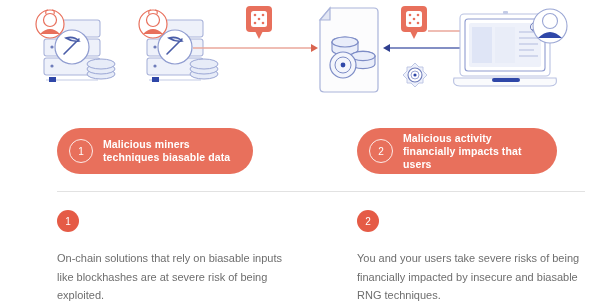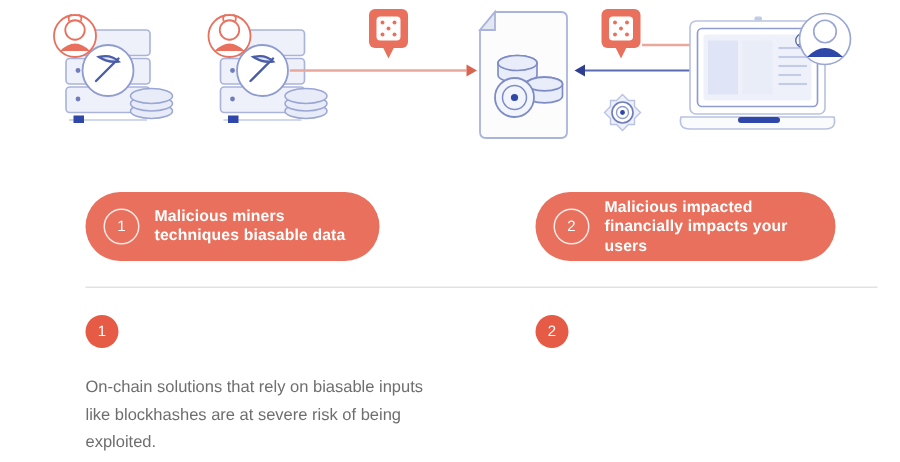--- a/index.html
+++ b/index.html
@@ -295,27 +295,28 @@
   </div>
 </div>
 
 <div class="pills">
   <div class="pill" id="pill-1">
     <div class="pill-num">1</div>
     <div class="pill-text">Malicious miners techniques biasable data</div>
   </div>
   <div class="pill" id="pill-2">
     <div class="pill-num">2</div>
-    <div class="pill-text">Malicious impacted financially impacts your users</div>
+    <div class="pill-text">Malicious activity financially impacts that users</div>
   </div>
 </div>
 
 <div class="divider"></div>
 
 <div class="columns">
   <div class="column" id="column-1">
     <div class="col-num">1</div>
     <div class="col-text">On-chain solutions that rely on biasable inputs like blockhashes are at severe risk of being exploited.</div>
   </div>
   <div class="column" id="column-2">
     <div class="col-num">2</div>
+    <div class="col-text">You and your users take severe risks of being financially impacted by insecure and biasable RNG techniques.</div>
   </div>
 </div>
 
 </body></html>

